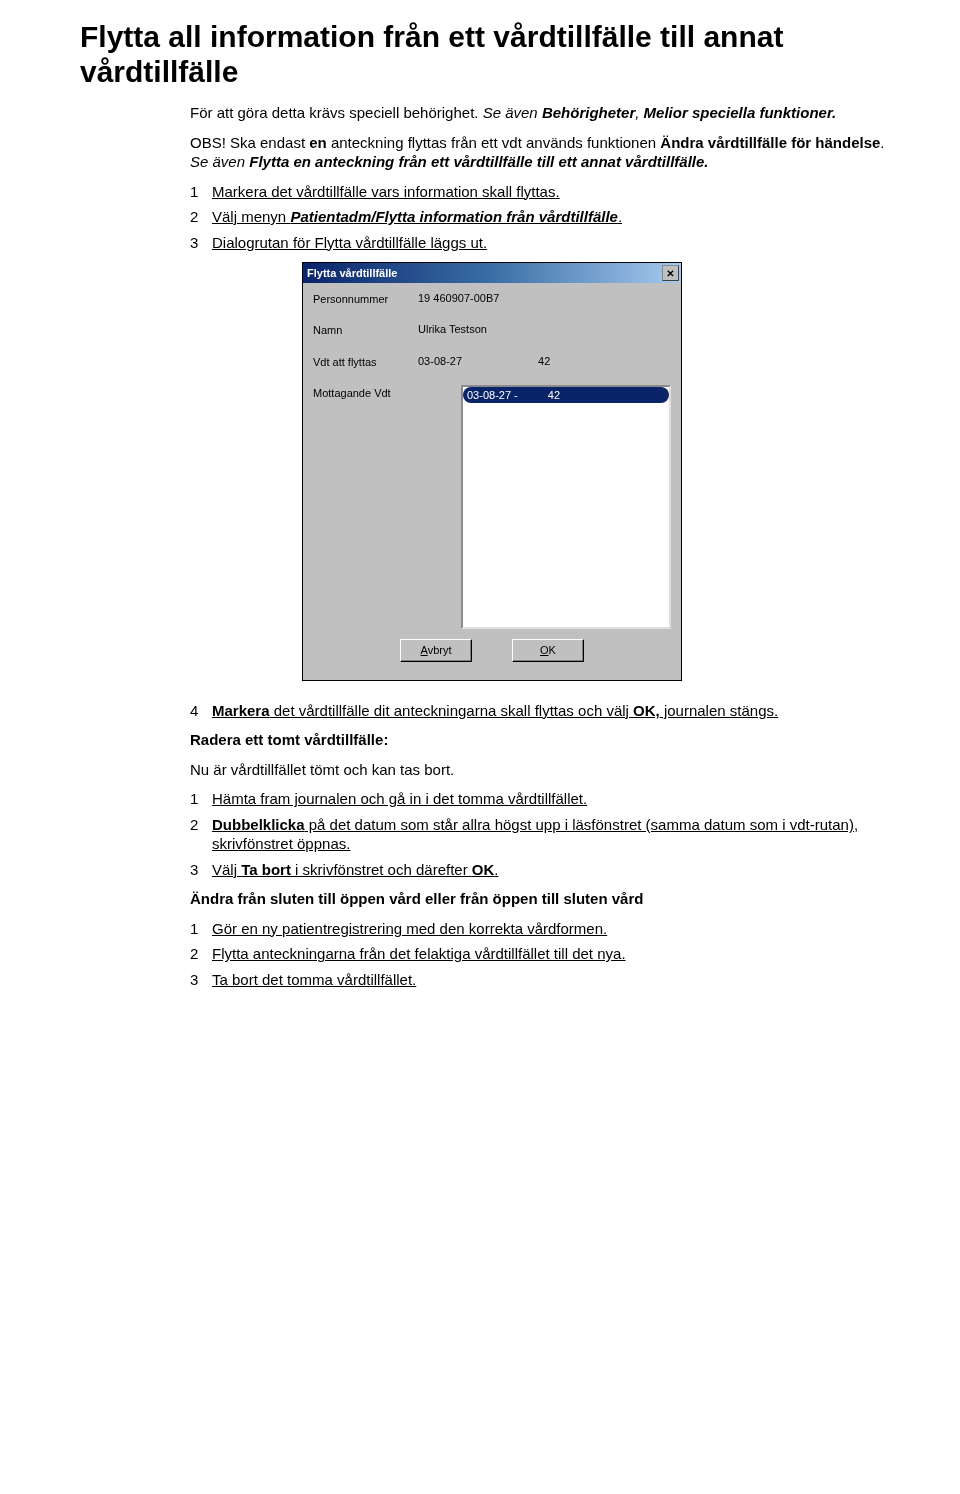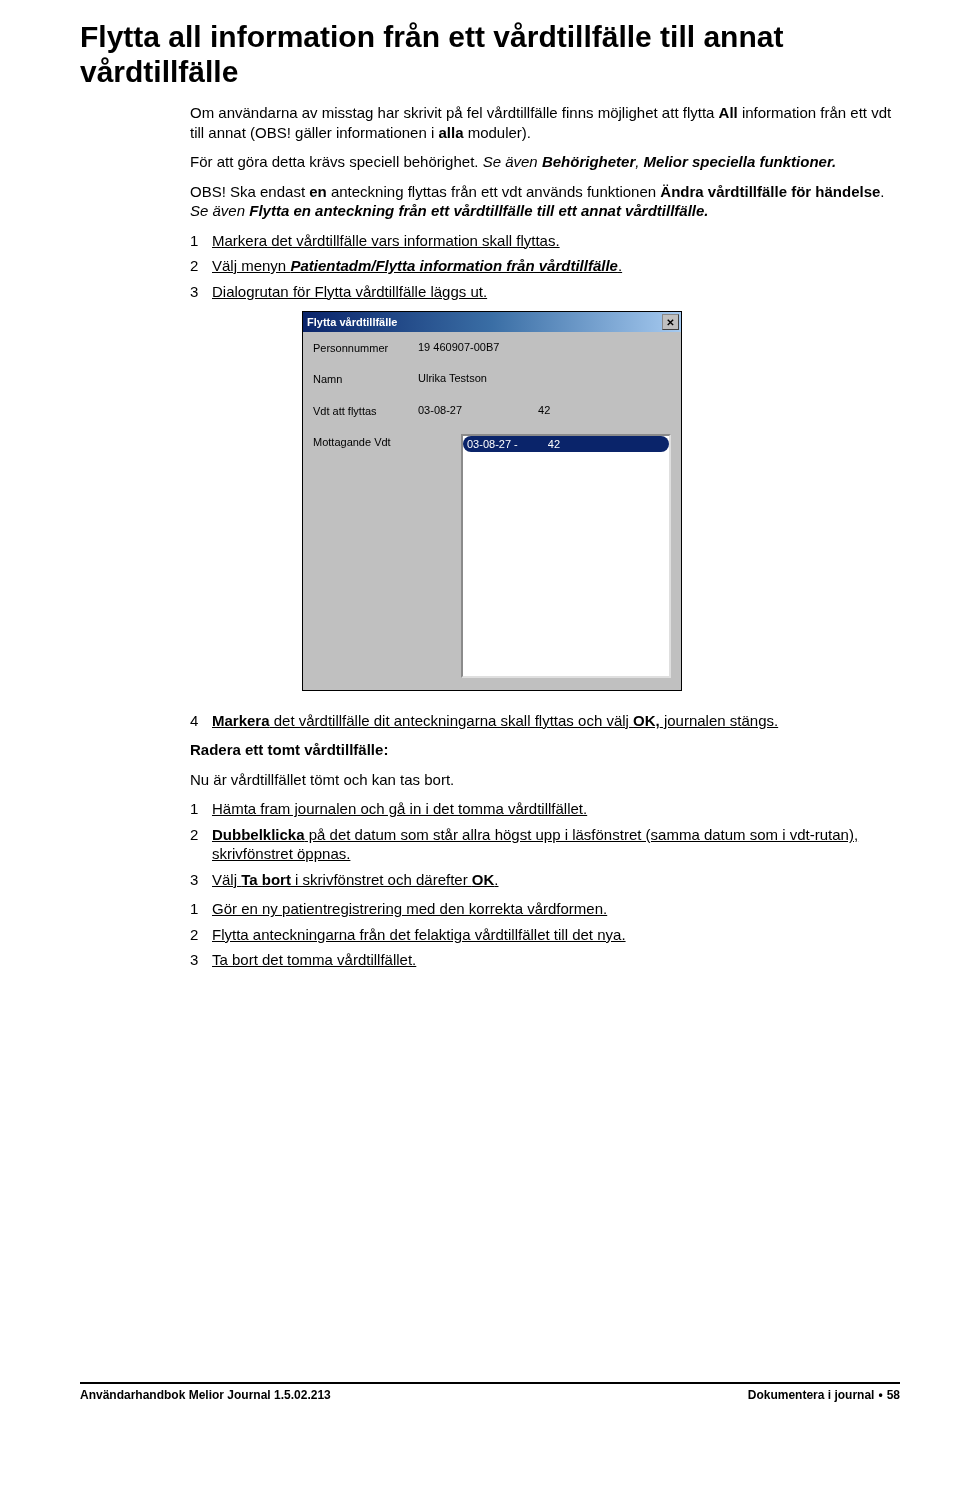--- a/index.html
+++ b/index.html
@@ -149,23 +149,20 @@
 </style>
 </head>
 <body>
 
 <div class="page">
 
   <div class="h1">Flytta all information från ett vårdtillfälle till annat vårdtillfälle</div>
 
   <div class="body-block">
 
-    <p>
-      <span>Om användarna av misstag har skrivit på fel vårdtillfälle finns möjlighet att flytta </span><b>All</b><span> information från ett vdt till annat (OBS! gäller informationen i </span><b>alla</b><span> moduler).</span>
-    </p>
 
     <p>
       <span>För att göra detta krävs speciell behörighet. </span><i><span>Se även </span><b>Behörigheter</b><span>, </span><b>Melior speciella funktioner.</b></i>
     </p>
 
     <p>
       <span>OBS! Ska endast </span><b>en</b><span> anteckning flyttas från ett vdt används funktionen </span><b>Ändra vårdtillfälle för händelse</b><span>. </span><i><span>Se även </span><b>Flytta en anteckning från ett vårdtillfälle till ett annat vårdtillfälle.</b></i>
     </p>
 
 
@@ -211,20 +208,28 @@
           <div class="lbl">Mottagande Vdt</div>
           <div class="val">
             <div class="listbox">
               <div class="sel">
                 <span>03-08-27 -</span>
                 <span>42</span>
               </div>
             </div>
           </div>
         </div>
+        <div class="btnrow">
+          <div class="winbtn">
+              <span><span class="ul">A</span><span>vbryt</span></span>
+            </div>
+          <div class="winbtn">
+              <span><span class="ul">O</span><span>K</span></span>
+            </div>
+        </div>
       </div>
     </div>
 
     <ol class="numlist">
       <li>
           <span class="num">4</span>
           <span class="txt"><b>Markera</b><span> det vårdtillfälle dit anteckningarna skall flyttas och välj </span><b>OK,</b><span> journalen stängs.</span></span>
         </li>
     </ol>
 
@@ -239,38 +244,33 @@
       <li>
           <span class="num">2</span>
           <span class="txt"><b>Dubbelklicka</b><span> på det datum som står allra högst upp i läsfönstret (samma datum som i vdt-rutan), skrivfönstret öppnas.</span></span>
         </li>
       <li>
           <span class="num">3</span>
           <span class="txt"><span>Välj </span><b>Ta bort</b><span> i skrivfönstret och därefter </span><b>OK</b><span>.</span></span>
         </li>
     </ol>
 
+    <p><b>Ändra från sluten till öppen vård eller från öppen till sluten vård</b></p>
 
     <ol class="numlist">
       <li>
           <span class="num">1</span>
           <span class="txt">Gör en ny patientregistrering med den korrekta vårdformen.</span>
         </li>
       <li>
           <span class="num">2</span>
           <span class="txt">Flytta anteckningarna från det felaktiga vårdtillfället till det nya.</span>
         </li>
       <li>
           <span class="num">3</span>
           <span class="txt">Ta bort det tomma vårdtillfället.</span>
         </li>
     </ol>
 
   </div>
 
-  <div class="footer">
-    <div class="left">Användarhandbok Melior Journal 1.5.02.213</div>
-    <div class="right">
-      <span>Dokumentera i journal</span><span class="bullet">•</span><span>58</span>
-    </div>
-  </div>
 
 </div>
 
 </body></html>

